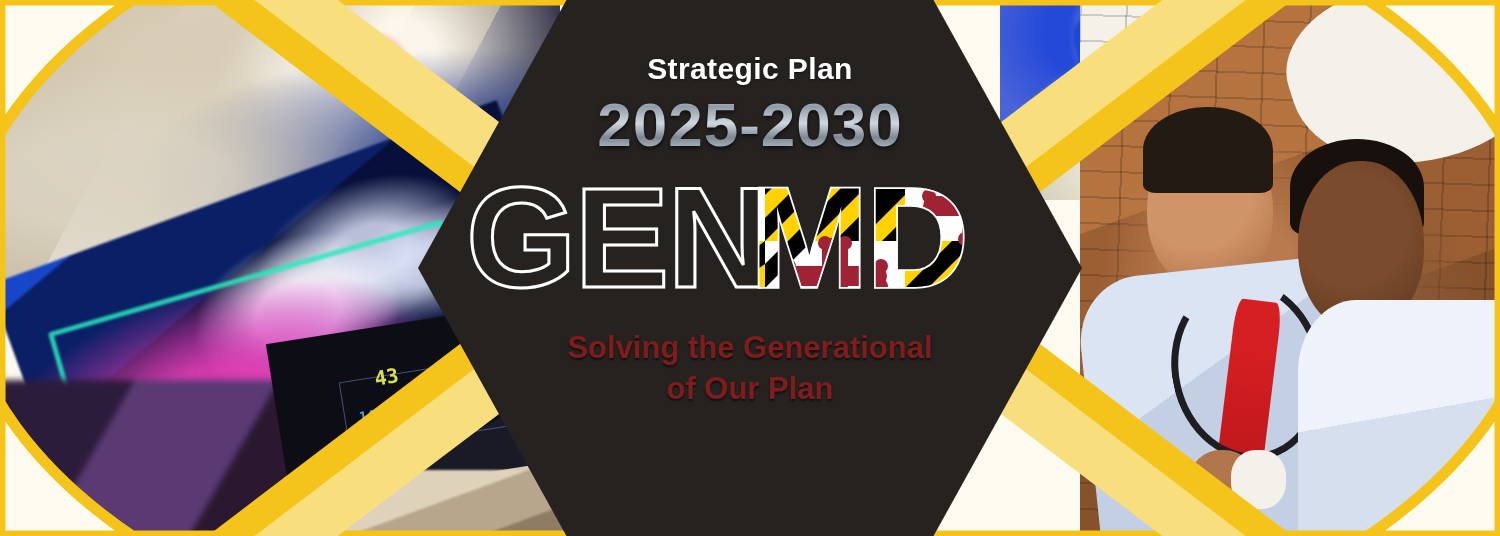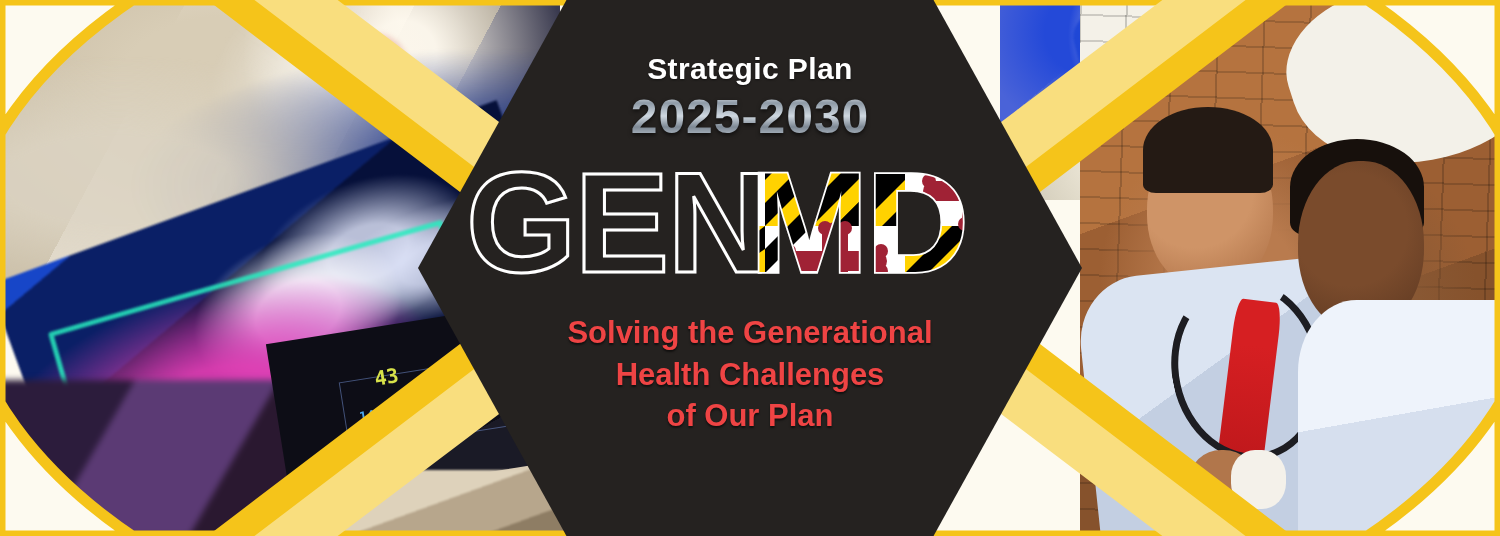--- a/index.html
+++ b/index.html
@@ -142,34 +142,34 @@
   .content > *{pointer-events:auto;}
 
   .kicker{
     margin-top:52px;
     color:#ffffff;
     font-size:30px;font-weight:bold;letter-spacing:.4px;
     text-shadow:0 1px 2px rgba(0,0,0,.55);
   }
   .years{
     margin-top:6px;
-    font-size:48px;font-weight:bold;letter-spacing:1px;
+    font-size:62px;font-weight:bold;letter-spacing:1px;
     background:linear-gradient(180deg,#dfe6ec 0 6%,#8e9aa6 22%,#cfd8e0 48%,#7d8894 70%,#b9c3cc 92%,#6f7a86 100%);
     -webkit-background-clip:text;background-clip:text;color:transparent;
     -webkit-text-fill-color:transparent;
     filter:drop-shadow(0 2px 2px rgba(0,0,0,.6));
     line-height:1.05;
   }
 
   .logo{margin-top:14px;width:580px;height:136px;position:relative;}
   .logo svg{display:block;width:580px;height:136px;}
 
   .tag{
     margin-top:20px;
-    color:#ef4444;
+    color:#7f1d1d;
     font-size:31px;font-weight:bold;line-height:1.33;text-align:center;
     text-shadow:0 2px 2px rgba(0,0,0,.55);
     max-width:520px;
   }
 </style>
 </head>
 <body>
 
 <div class="stage">
 
@@ -313,17 +313,16 @@
         </defs>
 
         <text id="gen-text" x="6" y="116" font-family="'Liberation Sans','DejaVu Sans',sans-serif" font-size="142" font-weight="bold" letter-spacing="-2" fill="none" stroke="#ffffff" stroke-width="3">GEN</text>
 
         <text id="md-text" x="290" y="116" font-family="'Liberation Sans','DejaVu Sans',sans-serif" font-size="142" font-weight="bold" letter-spacing="-2" fill="url(#mdflag)" stroke="#ffffff" stroke-width="3.5" paint-order="stroke fill">MD</text>
       </svg>
     </div>
 
     <div class="tag">
       <div>Solving the Generational</div>
-      <div>Health Challenges</div>
       <div>of Our Plan</div>
     </div>
   </div>
 </div>
 
 </body></html>

